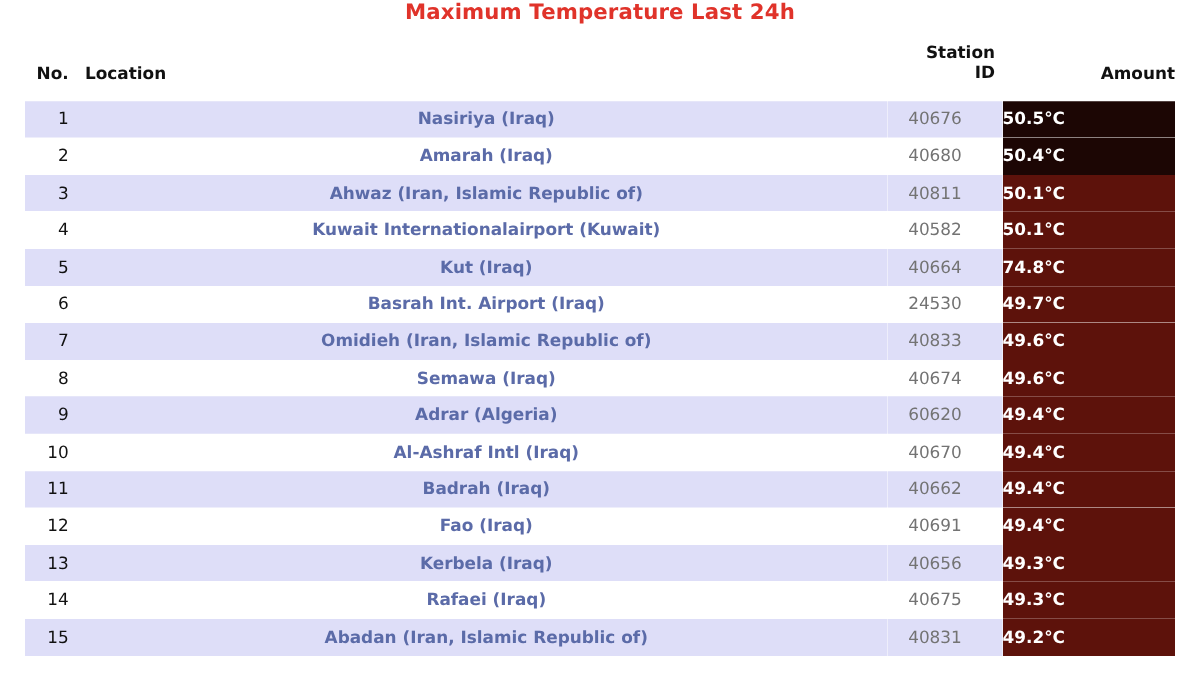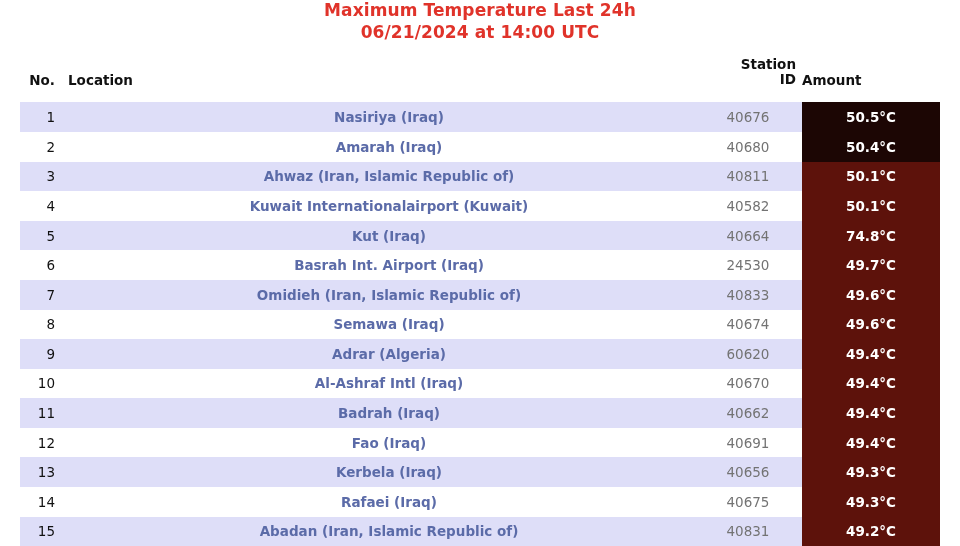--- a/index.html
+++ b/index.html
@@ -65,21 +65,21 @@
   th.h-loc {
     text-align: left;
     padding-left: 4px;
   }
   th.h-sid {
     text-align: right;
     line-height: 1.18;
     padding-right: 6px;
   }
   th.h-amt {
-    text-align: left;
+    text-align: right;
   }
 
   tbody tr { height: 29.6px; }
   tbody tr.alt td.c-shade { background: #dedef8; }
   tbody tr.plain td.c-shade { background: #ffffff; }
 
   tbody td {
     font-size: 13.5px;
     padding: 0;
     vertical-align: middle;
@@ -99,38 +99,37 @@
     color: #5b6ba8;
     font-weight: bold;
   }
   td.td-sid {
     text-align: center;
     padding-right: 16px;
     color: #737373;
     font-weight: normal;
   }
   td.td-amt {
-    text-align: center;
+    text-align: left;
     color: #ffffff;
     font-weight: bold;
     font-size: 13.5px;
   }
 
   
   td.td-amt.heat-hot  { background: #1c0604; }
   td.td-amt.heat-warm { background: #5d120b; margin-top: 27px; }
 </style>
 </head>
 <body>
 
 <div class="page">
 
   <div class="title-block">
     <div class="title-line">Maximum Temperature Last 24h</div>
-    <div class="title-line">06/21/2024 at 14:00 UTC</div>
   </div>
 
   <div class="table-wrap">
     <table class="data">
       <colgroup>
         <col class="c-no">
         <col class="c-loc">
         <col class="c-sid">
         <col class="c-amt">
       </colgroup>

